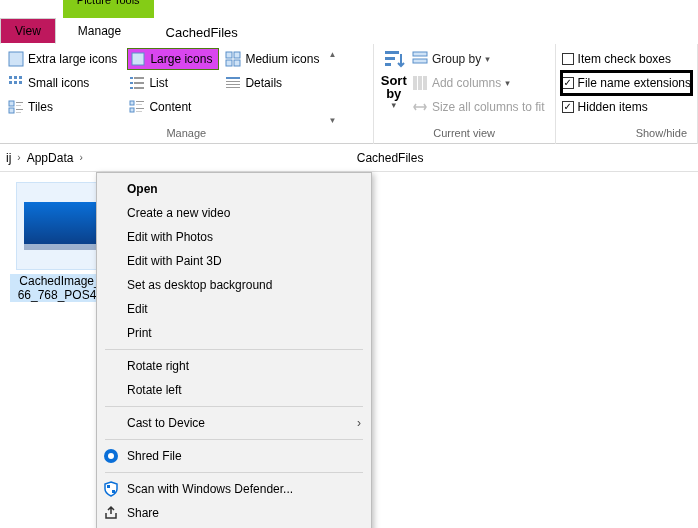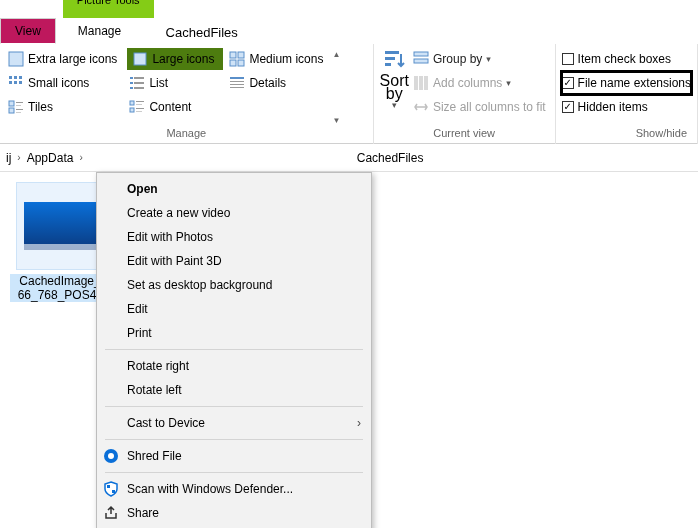--- a/index.html
+++ b/index.html
@@ -13,21 +13,21 @@
 
   
   .ribbon { display:flex; border-bottom:1px solid #d0d0d0; height:100px; background:#fff; position:relative;}
   .ribbon-group { border-right:1px solid #e2e2e2; padding:4px 6px 2px 6px; display:flex; flex-direction:column; height:100px;}
   .ribbon-group-body{flex:1; display:flex;}
   .ribbon-group-label{text-align:center; font-size:11px; color:#666; height:15px;}
 
   
   .view-grid { display:grid; grid-template-columns:repeat(3,auto); grid-auto-rows:22px; gap:2px 4px;}
   .view-btn { display:flex; align-items:center; gap:4px; padding:0 6px 0 2px; height:22px; white-space:nowrap;}
-  .view-btn.selected { border:3px solid #4d7c0f; background:#4d7c0f;}
+  .view-btn.selected { border:1px solid #4d7c0f; background:#d946ef;}
   .vicon{width:16px;height:16px;display:inline-block;}
   .vicon svg{width:16px;height:16px;}
 
   
   .col { display:flex; flex-direction:column; gap:2px;}
   .sortbtn{display:flex;flex-direction:column;align-items:center;justify-content:center;width:38px;height:62px;}
   .sortbtn .big{width:26px;height:26px;}
   .mini-drop{font-size:9px;color:#555;}
   .colitem{display:flex;align-items:center;gap:4px;height:22px;color:#222;padding:0 4px;white-space:nowrap;}
   .colitem.disabled{color:#a0a0a0;}
@@ -166,21 +166,21 @@
 
   <div class="ribbon-group" style="width:182px">
     <div class="ribbon-group-body">
       <div class="sortbtn">
         <span class="big"><svg viewBox="0 0 26 26">
               <rect x="4" y="3" width="14" height="3" fill="#4e88c7"></rect>
               <rect x="4" y="9" width="10" height="3" fill="#4e88c7"></rect>
               <rect x="4" y="15" width="6" height="3" fill="#4e88c7"></rect>
               <path d="M20 6 L20 18 M17 15 L20 18 L23 15" stroke="#4e88c7" stroke-width="2" fill="none"></path>
             </svg></span>
-        <span style="text-align:center;font-size:16px;line-height:13px;">Sort by</span>
+        <span style="text-align:center;font-size:13px;line-height:13px;font-weight:bold;">Sort by</span>
         <span class="mini-drop">▾</span>
       </div>
       <div class="col">
         <div class="colitem">
           <span class="ciicon"><svg viewBox="0 0 16 16">
                 <rect x="1" y="1" width="14" height="4" fill="#cfe3f7" stroke="#5a8fc9"></rect>
                 <rect x="1" y="8" width="14" height="4" fill="#cfe3f7" stroke="#5a8fc9"></rect>
               </svg></span>
           <span>Group by</span>
           <span class="mini-drop">▾</span>

